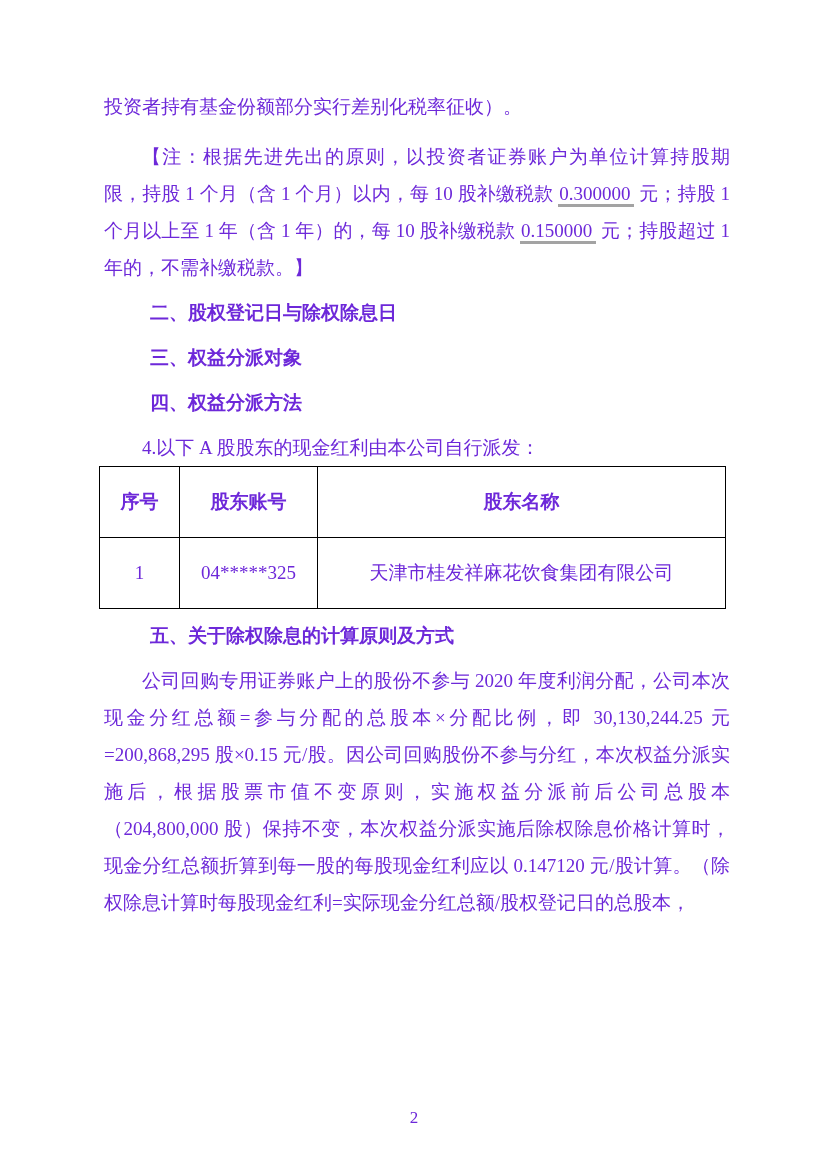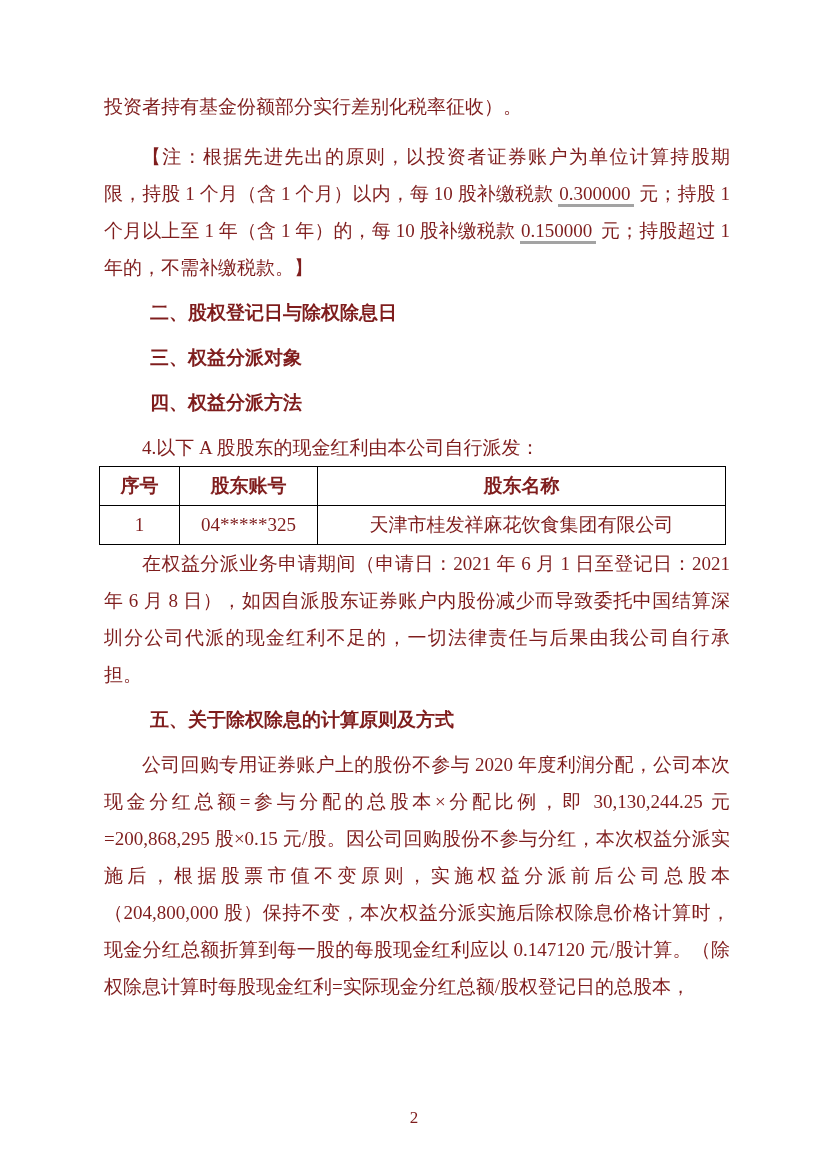--- a/index.html
+++ b/index.html
@@ -6,21 +6,21 @@
     margin: 0;
     padding: 0;
     background: #ffffff;
   }
   .page {
     position: relative;
     width: 828px;
     height: 1170px;
     background: #ffffff;
     overflow: hidden;
-    color: #7f1d1d;
+    color: #6d28d9;
   }
   .content {
     position: absolute;
     left: 104px;
     top: 88px;
     width: 626px;
     font-family: "Liberation Serif", "DejaVu Serif", serif;
     font-size: 19px;
     line-height: 37px;
     text-align: justify;
@@ -50,21 +50,21 @@
   }
   table.dist {
     width: 626px;
     margin-left: -5px;
     border-collapse: collapse;
     table-layout: fixed;
   }
   table.dist th, table.dist td {
     border: 1px solid #000000;
     height: 38px;
-    padding: 0 2px;
+    padding: 16px 2px;
     text-align: center;
     vertical-align: middle;
     line-height: 22px;
   }
   table.dist th {
     font-family: "Liberation Sans", "DejaVu Sans", sans-serif;
     font-weight: bold;
     font-size: 19px;
   }
   table.dist td {
@@ -118,21 +118,20 @@
       </thead>
       <tbody>
         <tr>
           <td>1</td>
           <td>04*****325</td>
           <td>天津市桂发祥麻花饮食集团有限公司</td>
         </tr>
       </tbody>
     </table>
 
-    <p class="para">在权益分派业务申请期间（申请日：2021 年 6 月 1 日至登记日：2021 年 6 月 8 日），如因自派股东证券账户内股份减少而导致委托中国结算深圳分公司代派的现金红利不足的，一切法律责任与后果由我公司自行承担。</p>
 
     <h2 class="heading">五、关于除权除息的计算原则及方式</h2>
     <p class="para">公司回购专用证券账户上的股份不参与 2020 年度利润分配，公司本次现金分红总额=参与分配的总股本×分配比例，即 30,130,244.25 元 =200,868,295 股×0.15 元/股。因公司回购股份不参与分红，本次权益分派实施后，根据股票市值不变原则，实施权益分派前后公司总股本（204,800,000 股）保持不变，本次权益分派实施后除权除息价格计算时，现金分红总额折算到每一股的每股现金红利应以 0.147120 元/股计算。（除权除息计算时每股现金红利=实际现金分红总额/股权登记日的总股本，</p>
 
   </div>
 
   <div class="page-number">2</div>
 </div>
 
 </body></html>

